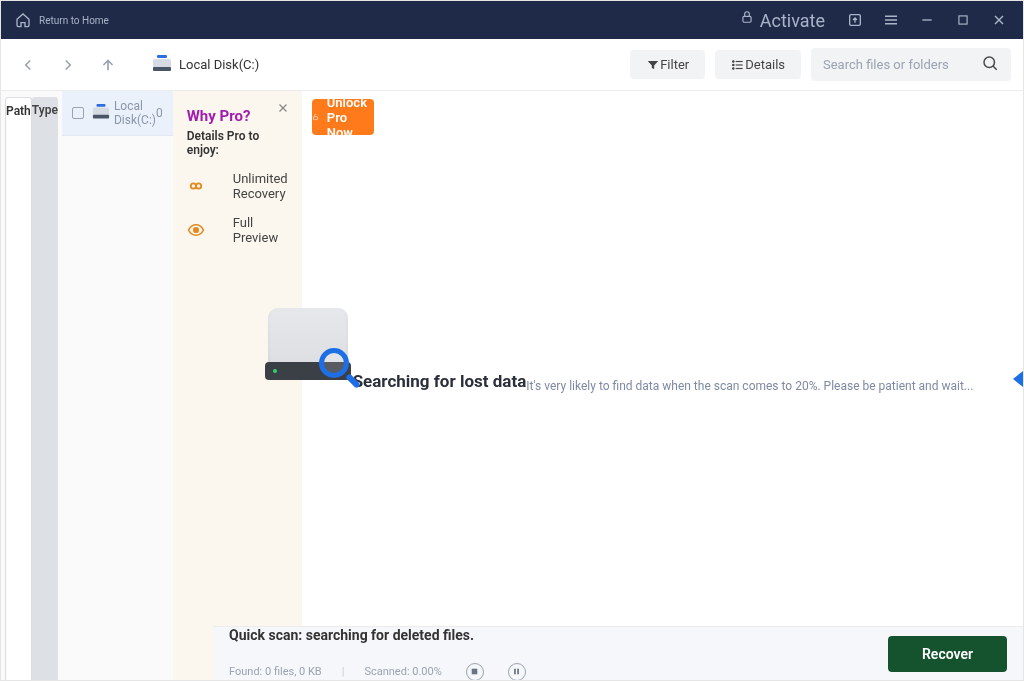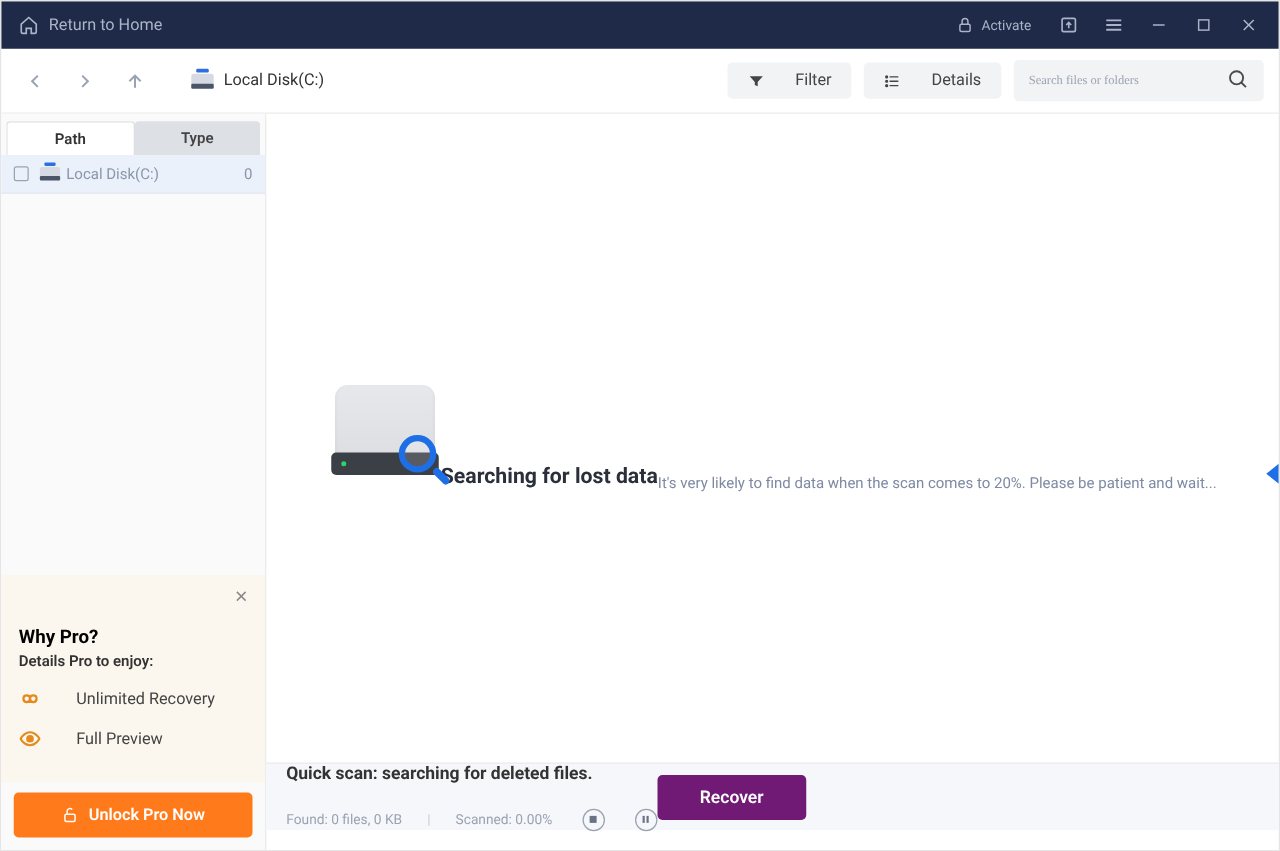--- a/index.html
+++ b/index.html
@@ -4,79 +4,79 @@
   <style>
     * { margin: 0; padding: 0; box-sizing: border-box; font-family: -apple-system, BlinkMacSystemFont, "Segoe UI", Roboto, Arial, sans-serif; }
     body { width: 1024px; height: 681px; overflow: hidden; background: #fff; border: 1px solid #e5e5e5; position: relative; }
     
     
     .titlebar { height: 38px; background: #1e2a47; display: flex; align-items: center; justify-content: space-between; padding: 0 8px; color: #aab4c9; }
     .titlebar-left { display: flex; align-items: center; gap: 8px; padding-left: 6px; }
     .titlebar-right { display: flex; align-items: center; gap: 4px; }
     .home-icon { width: 16px; height: 16px; display: inline-flex; }
     .tb-btn { width: 32px; height: 32px; display: flex; align-items: center; justify-content: center; cursor: pointer; }
-    .tb-activate { display: flex; align-items: center; gap: 6px; padding: 0 10px; cursor: pointer; font-size: 11px; }
-    .return-home { font-size: 13px; cursor: pointer; }
+    .tb-activate { display: flex; gap: 6px; padding: 0 10px; cursor: pointer; font-size: 18px; }
+    .return-home { font-size: 10px; cursor: pointer; }
     
     
     .toolbar { height: 52px; display: flex; align-items: center; justify-content: space-between; padding: 0 12px 0 16px; border-bottom: 1px solid #ececec; }
     .toolbar-left { display: flex; align-items: center; gap: 18px; }
     .nav-btn { width: 22px; height: 22px; display: flex; align-items: center; justify-content: center; cursor: pointer; color: #9aa3b2; }
     .location { display: flex; align-items: center; gap: 8px; margin-left: 16px; font-size: 13px; color: #333; }
     .toolbar-right { display: flex; align-items: center; gap: 10px; }
-    .tool-btn { background: #f2f3f5; border-radius: 4px; padding: 7px 16px; display: flex; align-items: center; gap: 24px; font-size: 13px; color: #444; cursor: pointer; }
+    .tool-btn { background: #f2f3f5; border-radius: 4px; padding: 7px 16px; display: flex; align-items: center; gap: 0; font-size: 13px; color: #444; cursor: pointer; }
     .search-box { background: #f2f3f5; border-radius: 4px; padding: 0 12px; display: flex; align-items: center; width: 200px; height: 33px; }
-    .search-box input { border: none; background: transparent; outline: none; width: 100%; font-size: 10px; color: #701a75; font-family: Liberation Serif, serif; }
+    .search-box input { border: none; background: transparent; outline: none; width: 100%; font-size: 13px; color: #701a75; }
     .search-box input::placeholder { color: #9aa3b2; }
     .search-icon { color: #4a4a4a; margin-left: 6px; }
     
     
     .main { display: flex; height: calc(100% - 38px - 52px); }
-    .sidebar { width: 212px; background: #fafafa; display: flex; flex-direction: column; border-right: 1px solid #ececec; }
+    .sidebar { width: 212px; background: #fafafa; display: flex; flex-direction: row; border-right: 1px solid #ececec; }
     .tabs { display: flex; margin: 6px 4px 0 4px; }
     .tab { flex: 1; text-align: center; padding: 6px 0; font-size: 12px; font-weight: 600; cursor: pointer; border-radius: 3px 3px 0 0; }
     .tab.active { background: #fff; border: 1px solid #dcdde1; border-bottom: none; color: #333; }
     .tab.inactive { background: #dde0e4; color: #444; }
     .tree { flex: 0; }
     .tree-item { display: flex; align-items: center; padding: 8px 10px; background: #eaf1fb; border-bottom: 1px solid #e3e8f0; }
     .tree-item .cb { width: 12px; height: 12px; border: 1.5px solid #9aa3b2; border-radius: 2px; margin-right: 8px; cursor: pointer; }
     .tree-item .label { font-size: 12px; color: #8a96ab; flex: 1; margin-left: 4px; }
     .tree-item .count { font-size: 12px; color: #8a96ab; }
     .sidebar-spacer { flex: 1; }
     
     
     .pro-panel { background: #fbf7ee; padding: 16px 14px 12px; position: relative; }
     .pro-close { position: absolute; top: 8px; right: 10px; width: 18px; height: 18px; cursor: pointer; color: #888; display:flex; align-items:center; justify-content:center; }
-    .pro-title { font-size: 15px; font-weight: 700; color: #000000; margin-top: 24px; }
+    .pro-title { font-size: 15px; font-weight: 700; color: #a21caf; }
     .pro-subtitle { font-size: 12px; font-weight: 600; color: #333; margin-top: 4px; margin-bottom: 14px; }
     .pro-feature { display: flex; align-items: center; gap: 28px; margin-bottom: 14px; font-size: 13px; color: #444; }
     .pro-feature-icon { width: 18px; height: 18px; display: flex; align-items: center; justify-content: center; color: #e58a1f; }
     .unlock-btn { margin: 8px 10px 10px; background: #ff7a1a; color: #fff; border-radius: 4px; height: 36px; display: flex; align-items: center; justify-content: center; gap: 8px; font-size: 13px; font-weight: 600; cursor: pointer; }
     
     
     .content { flex: 1; display: flex; flex-direction: row; align-items: center; justify-content: center; position: relative; }
     .scan-visual { width: 90px; height: 76px; margin-bottom: 40px; margin-top: -40px; position: relative; }
     .drive-body { width: 80px; height: 60px; background: linear-gradient(#e6e8eb, #dcdee2); border-radius: 10px 10px 6px 6px; position: absolute; top: 0; left: 5px; box-shadow: inset 0 -2px 4px rgba(0,0,0,0.06); }
     .drive-base { width: 86px; height: 18px; background: #3b3f46; border-radius: 4px; position: absolute; bottom: 4px; left: 2px; }
     .drive-led { width: 4px; height: 4px; background: #2dd36f; border-radius: 50%; position: absolute; bottom: 11px; left: 10px; }
     .magnifier { position: absolute; bottom: -6px; right: -8px; width: 42px; height: 42px; }
     .mag-ring { width: 30px; height: 30px; border: 5px solid #1e6fe6; border-radius: 50%; position: absolute; top: 0; left: 0; background: rgba(255,255,255,0.15); }
     .mag-handle { width: 16px; height: 6px; background: #1e6fe6; position: absolute; bottom: 6px; right: 0; transform: rotate(45deg); border-radius: 3px; }
     .scan-title { font-size: 17px; font-weight: 700; color: #2a2f3a; margin-bottom: 10px; }
     .scan-subtitle { font-size: 12px; color: #7e8aa3; }
     .right-arrow { position: absolute; right: 0; top: 280px; width: 0; height: 0; border-top: 8px solid transparent; border-bottom: 8px solid transparent; border-right: 10px solid #1e6fe6; cursor: pointer; }
     
     
-    .footer { position: absolute; bottom: 16px; left: 212px; right: 0; height: 54px; background: #f6f7fa; border-top: 1px solid #ececec; display: flex; align-items: center; padding: 4px 16px; }
+    .footer { position: absolute; bottom: 0; left: 212px; right: 0; height: 54px; background: #f6f7fa; border-top: 1px solid #ececec; display: flex; align-items: center; justify-content: space-between; padding: 4px 16px; }
     .footer-left { display: flex; flex-direction: column; }
     .footer-title { font-size: 14px; font-weight: 700; color: #333; }
     .footer-stats { font-size: 11px; color: #9aa3b2; display: flex; align-items: center; gap: 20px; margin-top: 20px; }
     .stat-sep { color: #c7ccd6; }
     .circ-btn { width: 18px; height: 18px; border: 1.5px solid #9aa3b2; border-radius: 50%; display: inline-flex; align-items: center; justify-content: center; cursor: pointer; font-size: 9px; color: #6a7385; margin-left: 4px; }
-    .recover-btn { background: #701a75; color: #fff; border-radius: 4px; padding: 10px 34px; font-size: 14px; font-weight: 600; cursor: not-allowed; }
+    .recover-btn { background: #14532d; color: #fff; border-radius: 4px; padding: 10px 34px; font-size: 14px; font-weight: 600; cursor: not-allowed; }
     
     .disk-mini { display: inline-block; width: 18px; height: 12px; position: relative; }
     .disk-mini::before { content: ''; position: absolute; width: 18px; height: 9px; background: #d6dbe3; border-radius: 2px 2px 1px 1px; top: 0; }
     .disk-mini::after { content: ''; position: absolute; width: 18px; height: 4px; background: #4a5568; bottom: 0; border-radius: 1px; }
     .disk-mini .blue { position: absolute; top: -4px; left: 4px; width: 10px; height: 3px; background: #2e6fe0; border-radius: 1px; }
   </style>
 </head>
 <body>
 
 <div class="titlebar">

